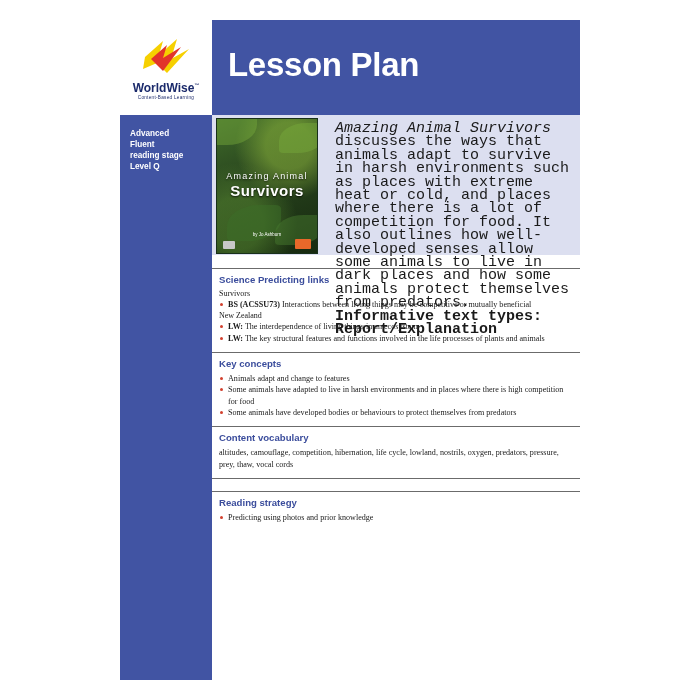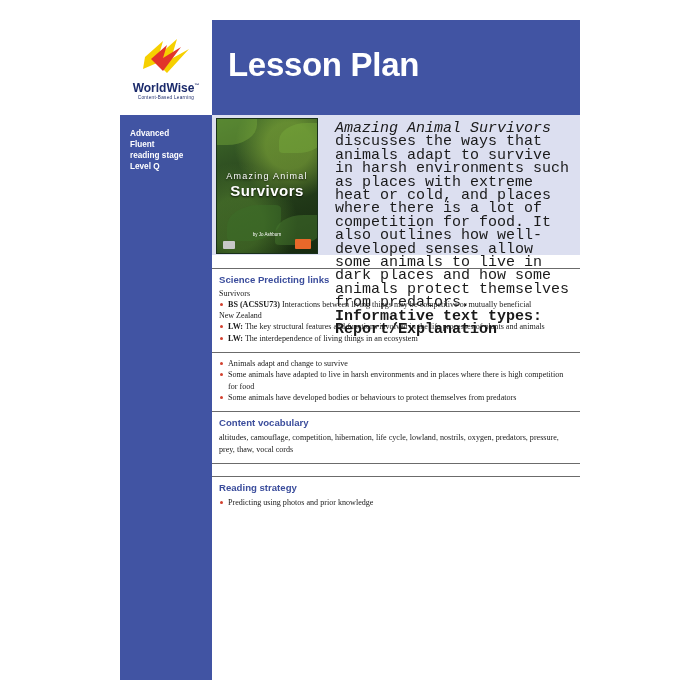--- a/index.html
+++ b/index.html
@@ -324,29 +324,30 @@
     <div class="section">
       <h2>Science Predicting links</h2>
 
       <div class="country">Survivors</div>
       <ul class="bullets">
         <li><b>BS (ACSSU73)</b><span> Interactions between living things may be competitive or mutually beneficial</span></li>
       </ul>
 
       <div class="country">New Zealand</div>
       <ul class="bullets">
+        <li><b>LW:</b><span> The interdependence of living things in an ecosystem</span></li>
         <li><b>LW:</b><span> The key structural features and functions involved in the life processes of plants and animals</span></li>
-        <li><b>LW:</b><span> The interdependence of living things in an ecosystem</span></li>
       </ul>
     </div>
 
     <div class="rule"></div>
     <div class="section">
+      <h2>Key concepts</h2>
       <ul class="bullets">
-        <li>Animals adapt and change to survive</li>
+        <li>Animals adapt and change to features</li>
         <li>Some animals have adapted to live in harsh environments and in places where there is high competition for food</li>
         <li>Some animals have developed bodies or behaviours to protect themselves from predators</li>
       </ul>
     </div>
 
     <div class="rule"></div>
     <div class="section">
       <h2>Content vocabulary</h2>
       <div class="plain-text">altitudes, camouflage, competition, hibernation, life cycle, lowland, nostrils, oxygen, predators, pressure, prey, thaw, vocal cords</div>
     </div>

